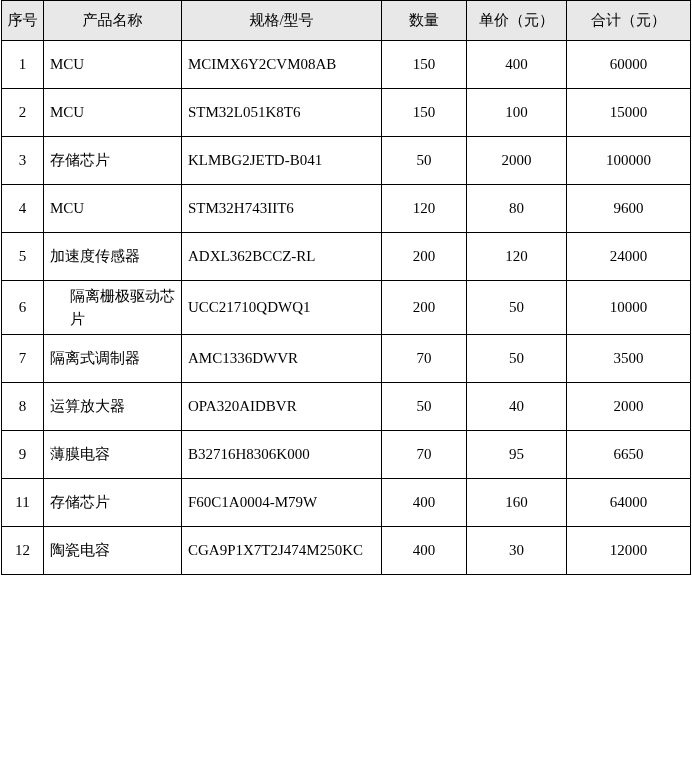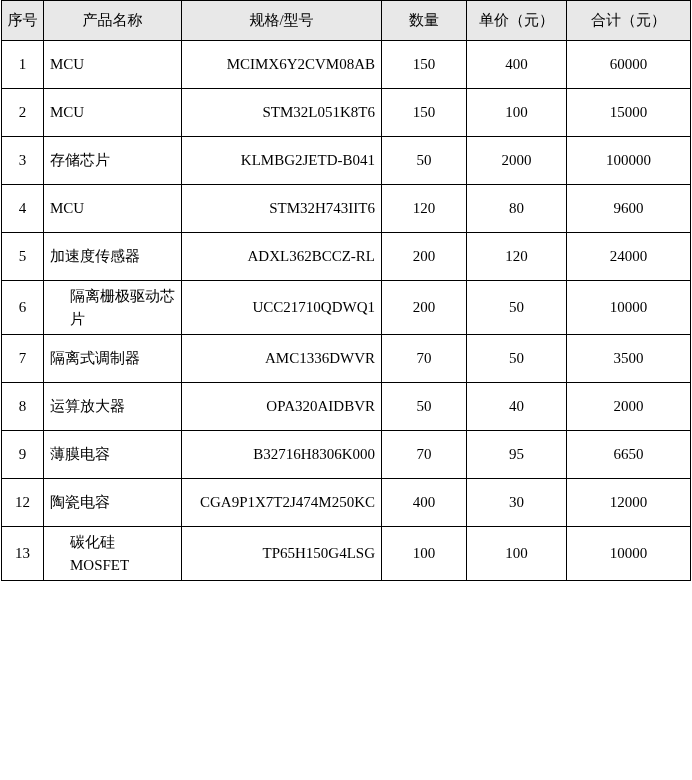--- a/index.html
+++ b/index.html
@@ -54,21 +54,20 @@
     padding: 4px 6px;
   }
   td.idx, td.qty, td.price, td.total {
     text-align: center;
   }
   td.name, td.spec {
     text-align: left;
   }
   td.spec {
     padding-left: 8px;
-    text-align: right;
   }
   td.name {
     padding-left: 8px;
   }
   .wrap-two {
     display: block;
     line-height: 1.5;
     margin-left: 20px;
   }
 </style>
@@ -164,32 +163,30 @@
       </tr>
       <tr>
         <td class="idx">9</td>
         <td class="name">薄膜电容</td>
         <td class="spec">B32716H8306K000</td>
         <td class="qty">70</td>
         <td class="price">95</td>
         <td class="total">6650</td>
       </tr>
       <tr>
+        <td class="idx">11</td>
+        <td class="name">存储芯片</td>
+        <td class="spec">F60C1A0004-M79W</td>
+        <td class="qty">400</td>
+        <td class="price">160</td>
+        <td class="total">64000</td>
+      </tr>
+      <tr>
         <td class="idx">12</td>
         <td class="name">陶瓷电容</td>
         <td class="spec">CGA9P1X7T2J474M250KC</td>
         <td class="qty">400</td>
         <td class="price">30</td>
         <td class="total">12000</td>
       </tr>
-      <tr>
-        <td class="idx">13</td>
-        <td class="name">
-            <span class="wrap-two">碳化硅 MOSFET</span>
-          </td>
-        <td class="spec">TP65H150G4LSG</td>
-        <td class="qty">100</td>
-        <td class="price">100</td>
-        <td class="total">10000</td>
-      </tr>
     </tbody>
   </table>
 </div>
 
 </body></html>

